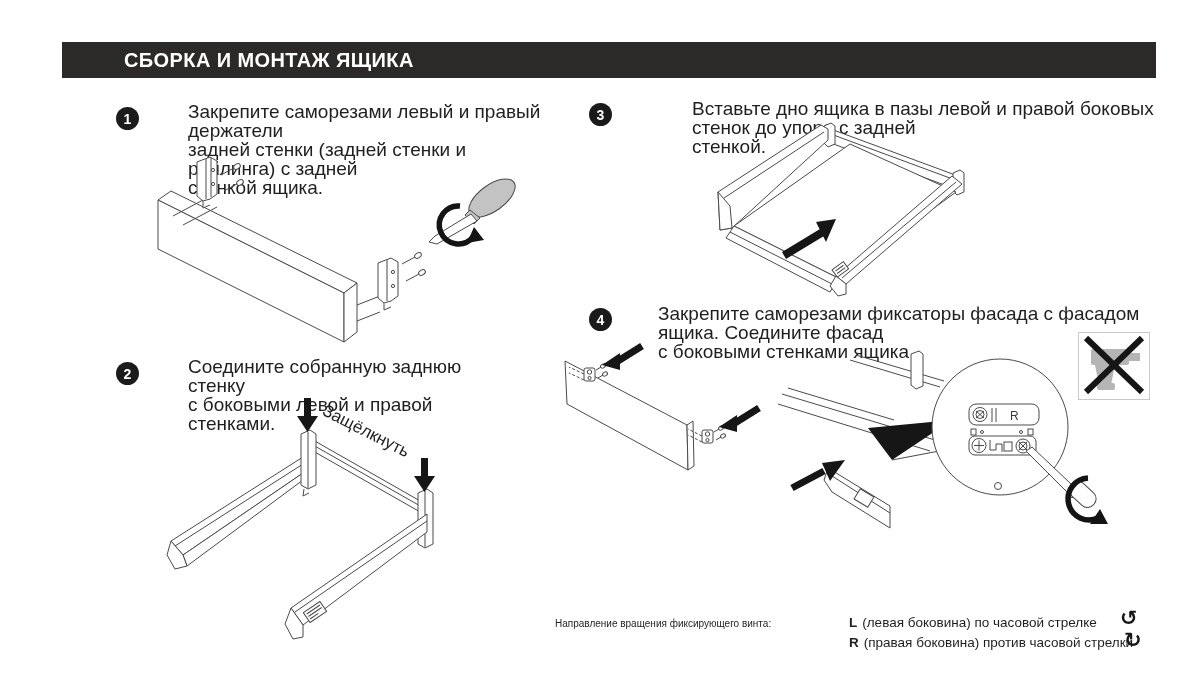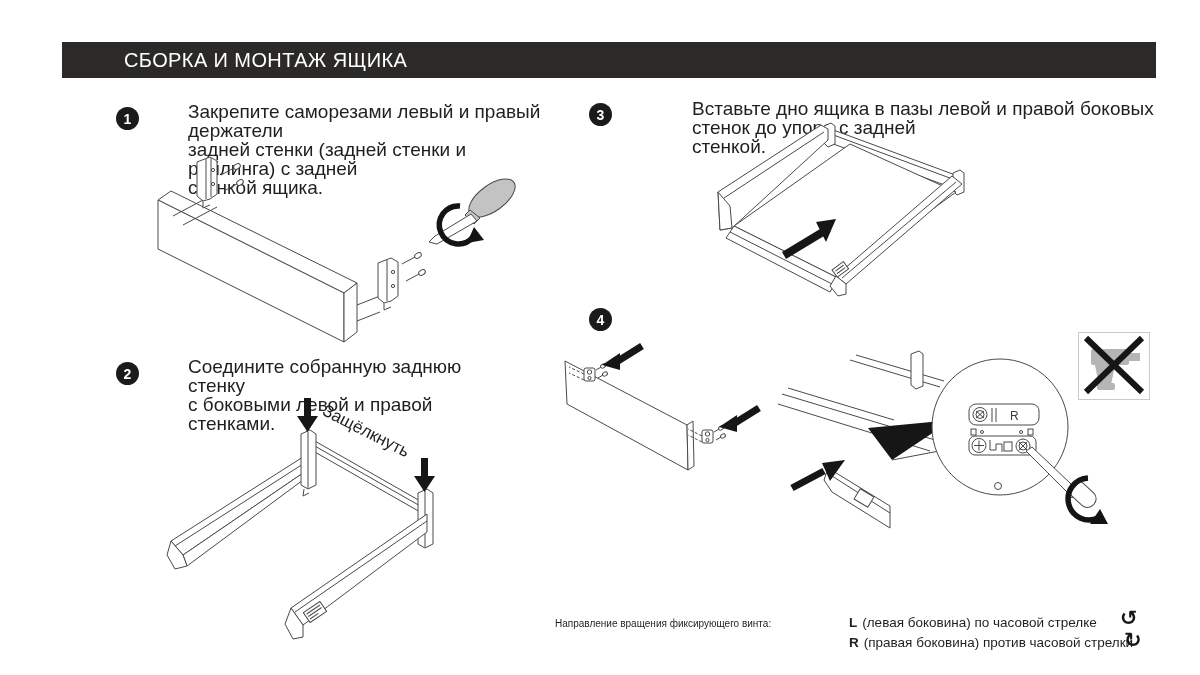--- a/index.html
+++ b/index.html
@@ -1,20 +1,20 @@
 <!DOCTYPE html>
 <html><head>
 <meta charset="utf-8">
 <style>
   html,body{margin:0;padding:0;background:#fff;}
   .page{position:relative;width:1200px;height:675px;background:#ffffff;overflow:hidden;
         font-family:"Liberation Sans",sans-serif;color:#1f1f1f;}
   .titlebar{position:absolute;left:62px;top:42px;width:1094px;height:36px;background:#2b2a29;
             display:flex;align-items:center;}
-  .titlebar h1{margin:0;padding-left:62px;font-size:20px;font-weight:normal;color:#ffffff;letter-spacing:.4px;}
+  .titlebar h1{margin:0;padding-left:62px;font-size:20px;font-weight:bold;color:#ffffff;letter-spacing:.4px;}
   .badge{position:absolute;width:23px;height:23px;border-radius:50%;background:#1c1b1b;color:#fff;
          font-size:14px;font-weight:bold;display:flex;align-items:center;justify-content:center;}
   .txt{position:absolute;font-size:19px;line-height:19px;white-space:pre-line;margin-left:36px;}
   .illus{position:absolute;}
   .callout{position:absolute;font-size:17px;color:#1f1f1f;transform:rotate(27deg);transform-origin:left top;}
   .nodrill{position:absolute;border:1px solid #c9c9c9;background:#fff;}
   .dir-label{position:absolute;font-size:10px;line-height:20px;}
   .dir-lines{position:absolute;font-size:13.5px;line-height:20px;}
   .dir-lines b{margin-right:5px;}
   .dir-icons{position:absolute;font-size:21px;font-weight:bold;line-height:22px;
@@ -162,20 +162,22 @@
         </g>
       </g>
     </g>
     <g fill="#161616">
       <polygon points="92,132 130,109 134,116 96,139"></polygon>
       <polygon points="126,102 146,99 136,122"></polygon>
     </g>
   </svg>
 
   <div class="badge" style="left:589px;top:308px">4</div>
+  <div class="txt" style="left:622px;top:304px;width:515px">Закрепите саморезами фиксаторы фасада с фасадом ящика. Соедините фасад
+с боковыми стенками ящика.</div>
 
   <svg class="illus" style="left:554px;top:340px" width="215" height="140" viewBox="0 0 215 140">
     <g fill="#fff" stroke="#4a4a4a" stroke-width="1" stroke-linejoin="round">
       <g>
         <polygon points="11,21 133,85 134,130 13,64"></polygon>
         <polygon points="133,85 139,81 140,126 134,130"></polygon>
       </g>
       <g stroke-dasharray="3,2">
         <line x1="30" y1="34" x2="15" y2="27"></line>
         <line x1="30" y1="40" x2="15" y2="33"></line>

